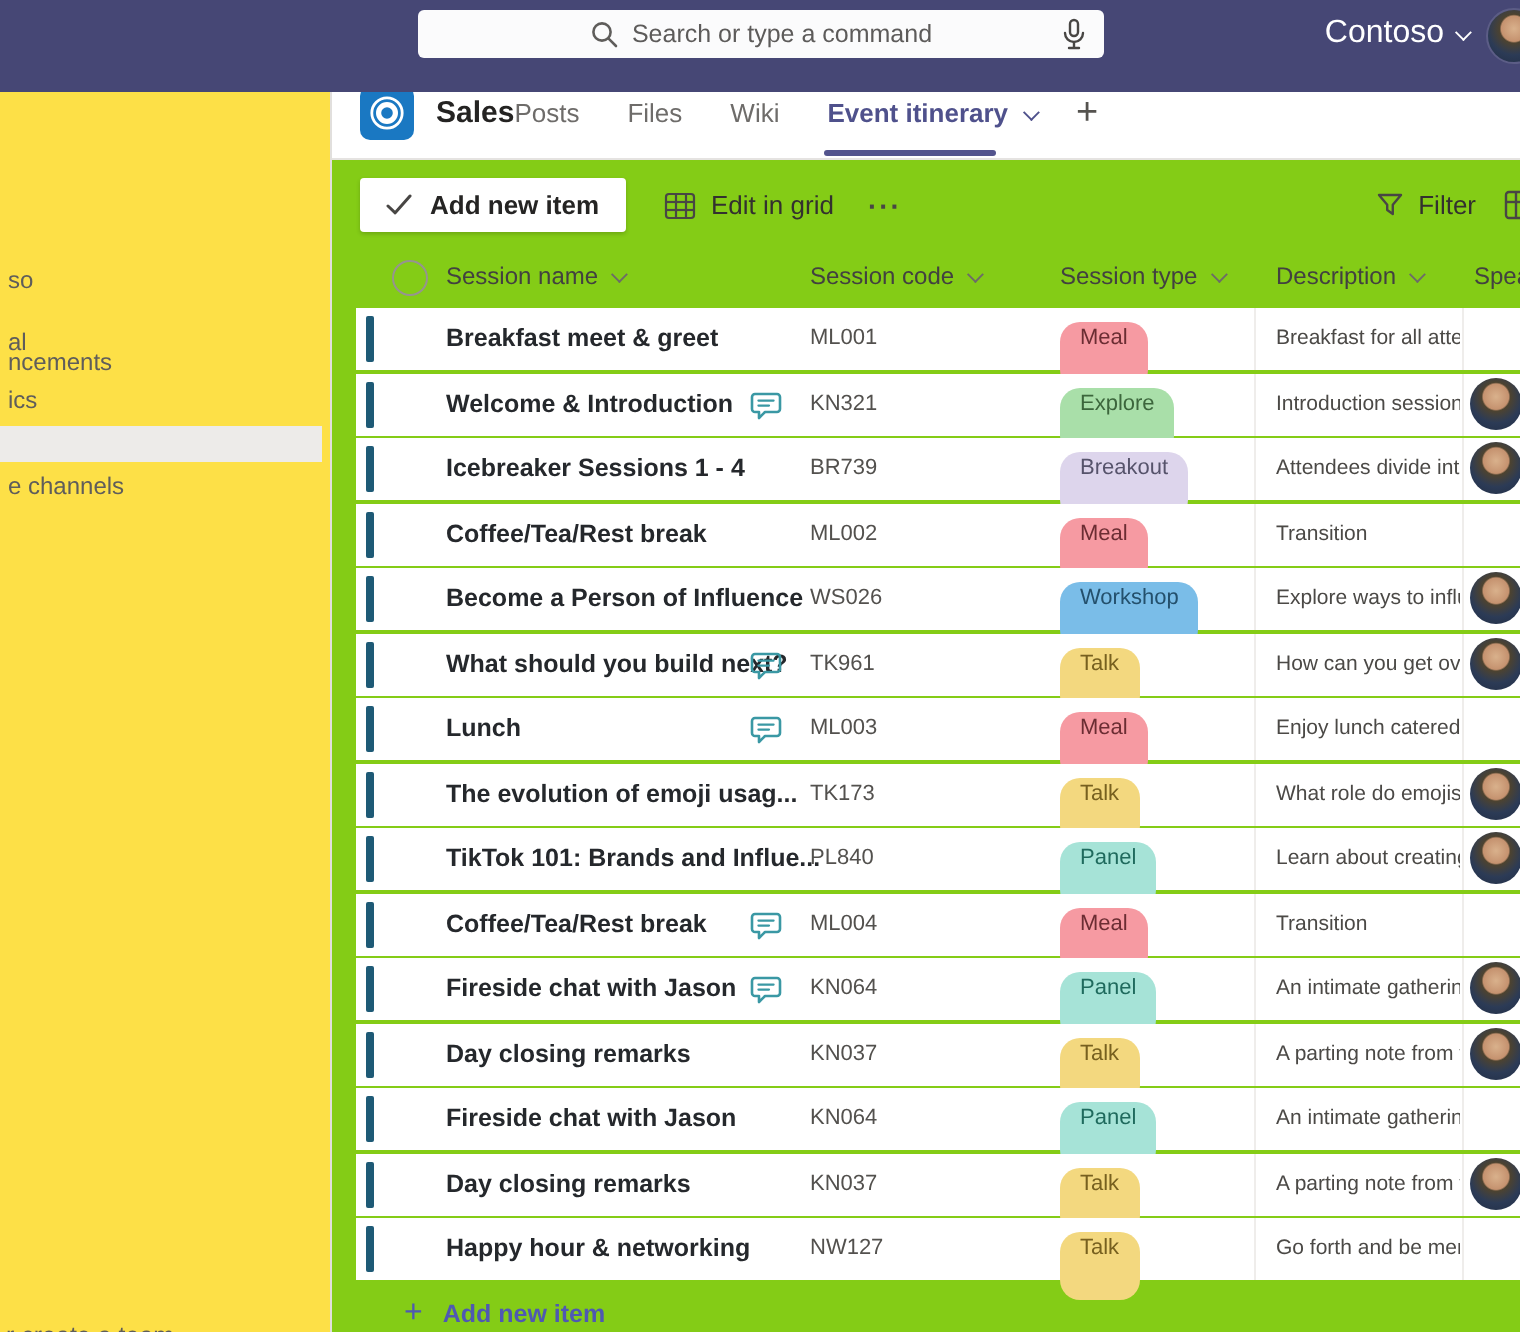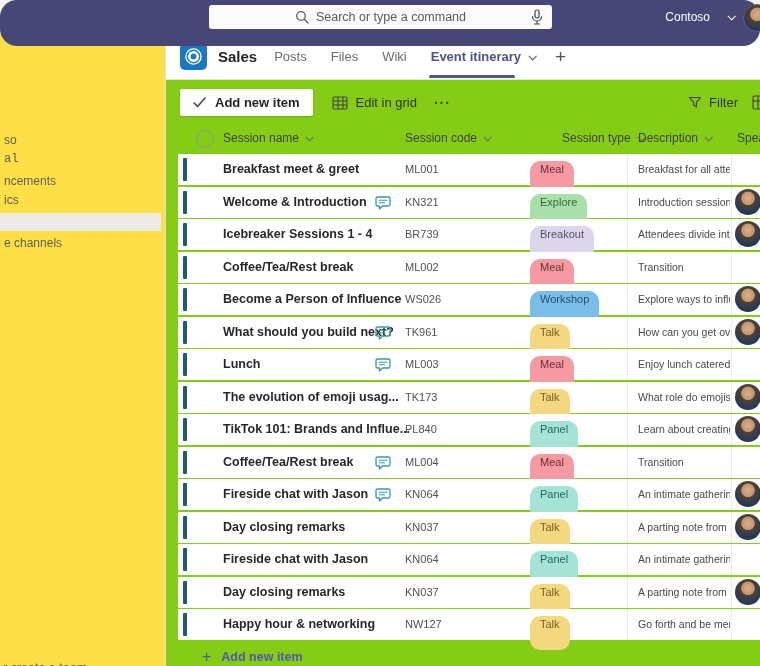--- a/index.html
+++ b/index.html
@@ -1,26 +1,26 @@
 <!DOCTYPE html>
 <html><head>
 <meta charset="utf-8">
 <style>
   html,body{margin:0;padding:0;}
   body{width:760px;height:666px;position:relative;overflow:hidden;background:#f3f2f1;
        font-family:"Liberation Sans",sans-serif;-webkit-font-smoothing:antialiased;}
 
   
-  .topbar{position:absolute;top:0;left:0;right:0;height:46px;background:#464775;z-index:20;border-radius:17px;}
+  .topbar{position:absolute;top:0;left:0;right:0;height:46px;background:#464775;z-index:20;}
   .searchbox{position:absolute;left:209px;top:5px;width:343px;height:24px;background:#fbfbfc;
              border-radius:3px;display:flex;align-items:center;justify-content:center;gap:7px;
              color:#5d5b5a;font-size:12.5px;cursor:text;}
   .searchbox .mic{position:absolute;right:9px;top:4px;}
-  .org{position:absolute;right:26px;top:0;height:34px;display:flex;align-items:center;gap:18px;
-       color:#ffffff;font-size:12px;cursor:pointer;}
+  .org{position:absolute;right:26px;top:0;height:34px;display:flex;align-items:center;gap:6px;
+       color:#ffffff;font-size:16px;cursor:pointer;}
   .chev{width:5px;height:5px;border-right:1.3px solid currentColor;border-bottom:1.3px solid currentColor;
         display:inline-block;transform:rotate(45deg) translateY(-1px);}
   .avatar{width:26px;height:26px;border-radius:50%;flex:none;
           background:radial-gradient(circle at 50% 36%, #d9b18c 0%, #c5926f 30%, #4d4330 34%, #2c3b56 62%, #212d44 100%);}
   .topbar .avatar{position:absolute;right:-11px;top:4px;border:1px solid #5c5d86;}
 
   
   .sidebar{position:absolute;top:34px;left:0;width:165px;bottom:0;background:#fde047;
            border-right:1px solid #e1dfdd;z-index:10;}
   .side-item{position:absolute;left:4px;font-size:12px;color:#5f5d5b;white-space:nowrap;cursor:pointer;}
@@ -28,21 +28,21 @@
   .side-footer{position:absolute;left:3px;top:627px;font-size:12.5px;color:#5f5d5b;white-space:nowrap;cursor:pointer;}
 
   
   .main{position:absolute;left:166px;top:34px;right:0;bottom:0;background:#84cc16;}
 
   .channel-header{height:45px;background:#ffffff;border-bottom:1px solid #e5e3e1;
                   display:flex;align-items:center;position:relative;}
   .team-icon{width:27px;height:27px;border-radius:5px;background:#1a78c2;margin-left:14px;flex:none;
              display:flex;align-items:center;justify-content:center;}
   .team-title{margin-left:11px;font-size:15px;font-weight:700;color:#242322;}
-  .tabs{display:flex;align-items:center;margin-left:17px;gap:24px;font-size:13px;color:#6e6c6a;}
+  .tabs{display:flex;align-items:center;gap:24px;font-size:13px;color:#6e6c6a;}
   .tab{cursor:pointer;white-space:nowrap;}
   .tab.active{color:#4f518c;font-weight:600;position:relative;display:flex;align-items:center;gap:8px;}
   .tab.active::after{content:"";position:absolute;left:-2px;top:26px;width:86px;height:3px;
                      background:#53548d;border-radius:2px;}
   .add-tab{margin-left:20px;font-size:19px;font-weight:300;color:#55534f;cursor:pointer;line-height:1;}
 
   
   .toolbar{height:45px;display:flex;align-items:center;padding-left:14px;position:relative;}
   .btn-add{height:27px;padding:0 13px;background:#ffffff;border:none;border-radius:2px;
            box-shadow:0 1px 2px rgba(0,0,0,0.18);display:flex;align-items:center;gap:9px;
@@ -104,21 +104,21 @@
   <div class="org">
     <span>Contoso</span>
     <span class="chev"></span>
   </div>
   <div class="avatar"></div>
 </div>
 
 <div class="sidebar">
   <div id="side-items">
       <div class="side-item" style="top: 99px;">so</div>
-      <div class="side-item" style="top: 118px; font-family: Liberation Mono, monospace;">al</div>
+      <div class="side-item" style="top: 130px;">al</div>
       <div class="side-item" style="top: 140px;">ncements</div>
       <div class="side-item" style="top: 159px;">ics</div>
       <div class="side-selected" style="top: 179px;"></div>
       <div class="side-item" style="top: 202px;">e channels</div>
     </div>
   <div class="side-footer">r create a team</div>
 </div>
 
 <div class="main">
 
@@ -185,21 +185,21 @@
     <div class="sel-circle"></div>
     <div id="col-headers">
         <div class="col-h" style="left: 57px;">
           <span>Session name</span>
           <span class="chev"></span>
         </div>
         <div class="col-h" style="left: 239px;">
           <span>Session code</span>
           <span class="chev"></span>
         </div>
-        <div class="col-h" style="left: 364px; margin-left: 32px;">
+        <div class="col-h" style="left: 364px;">
           <span>Session type</span>
           <span class="chev"></span>
         </div>
         <div class="col-h" style="left: 472px;">
           <span>Description</span>
           <span class="chev"></span>
         </div>
         <div class="col-h" style="left: 571px;">
           <span>Speaker</span>
         </div>

